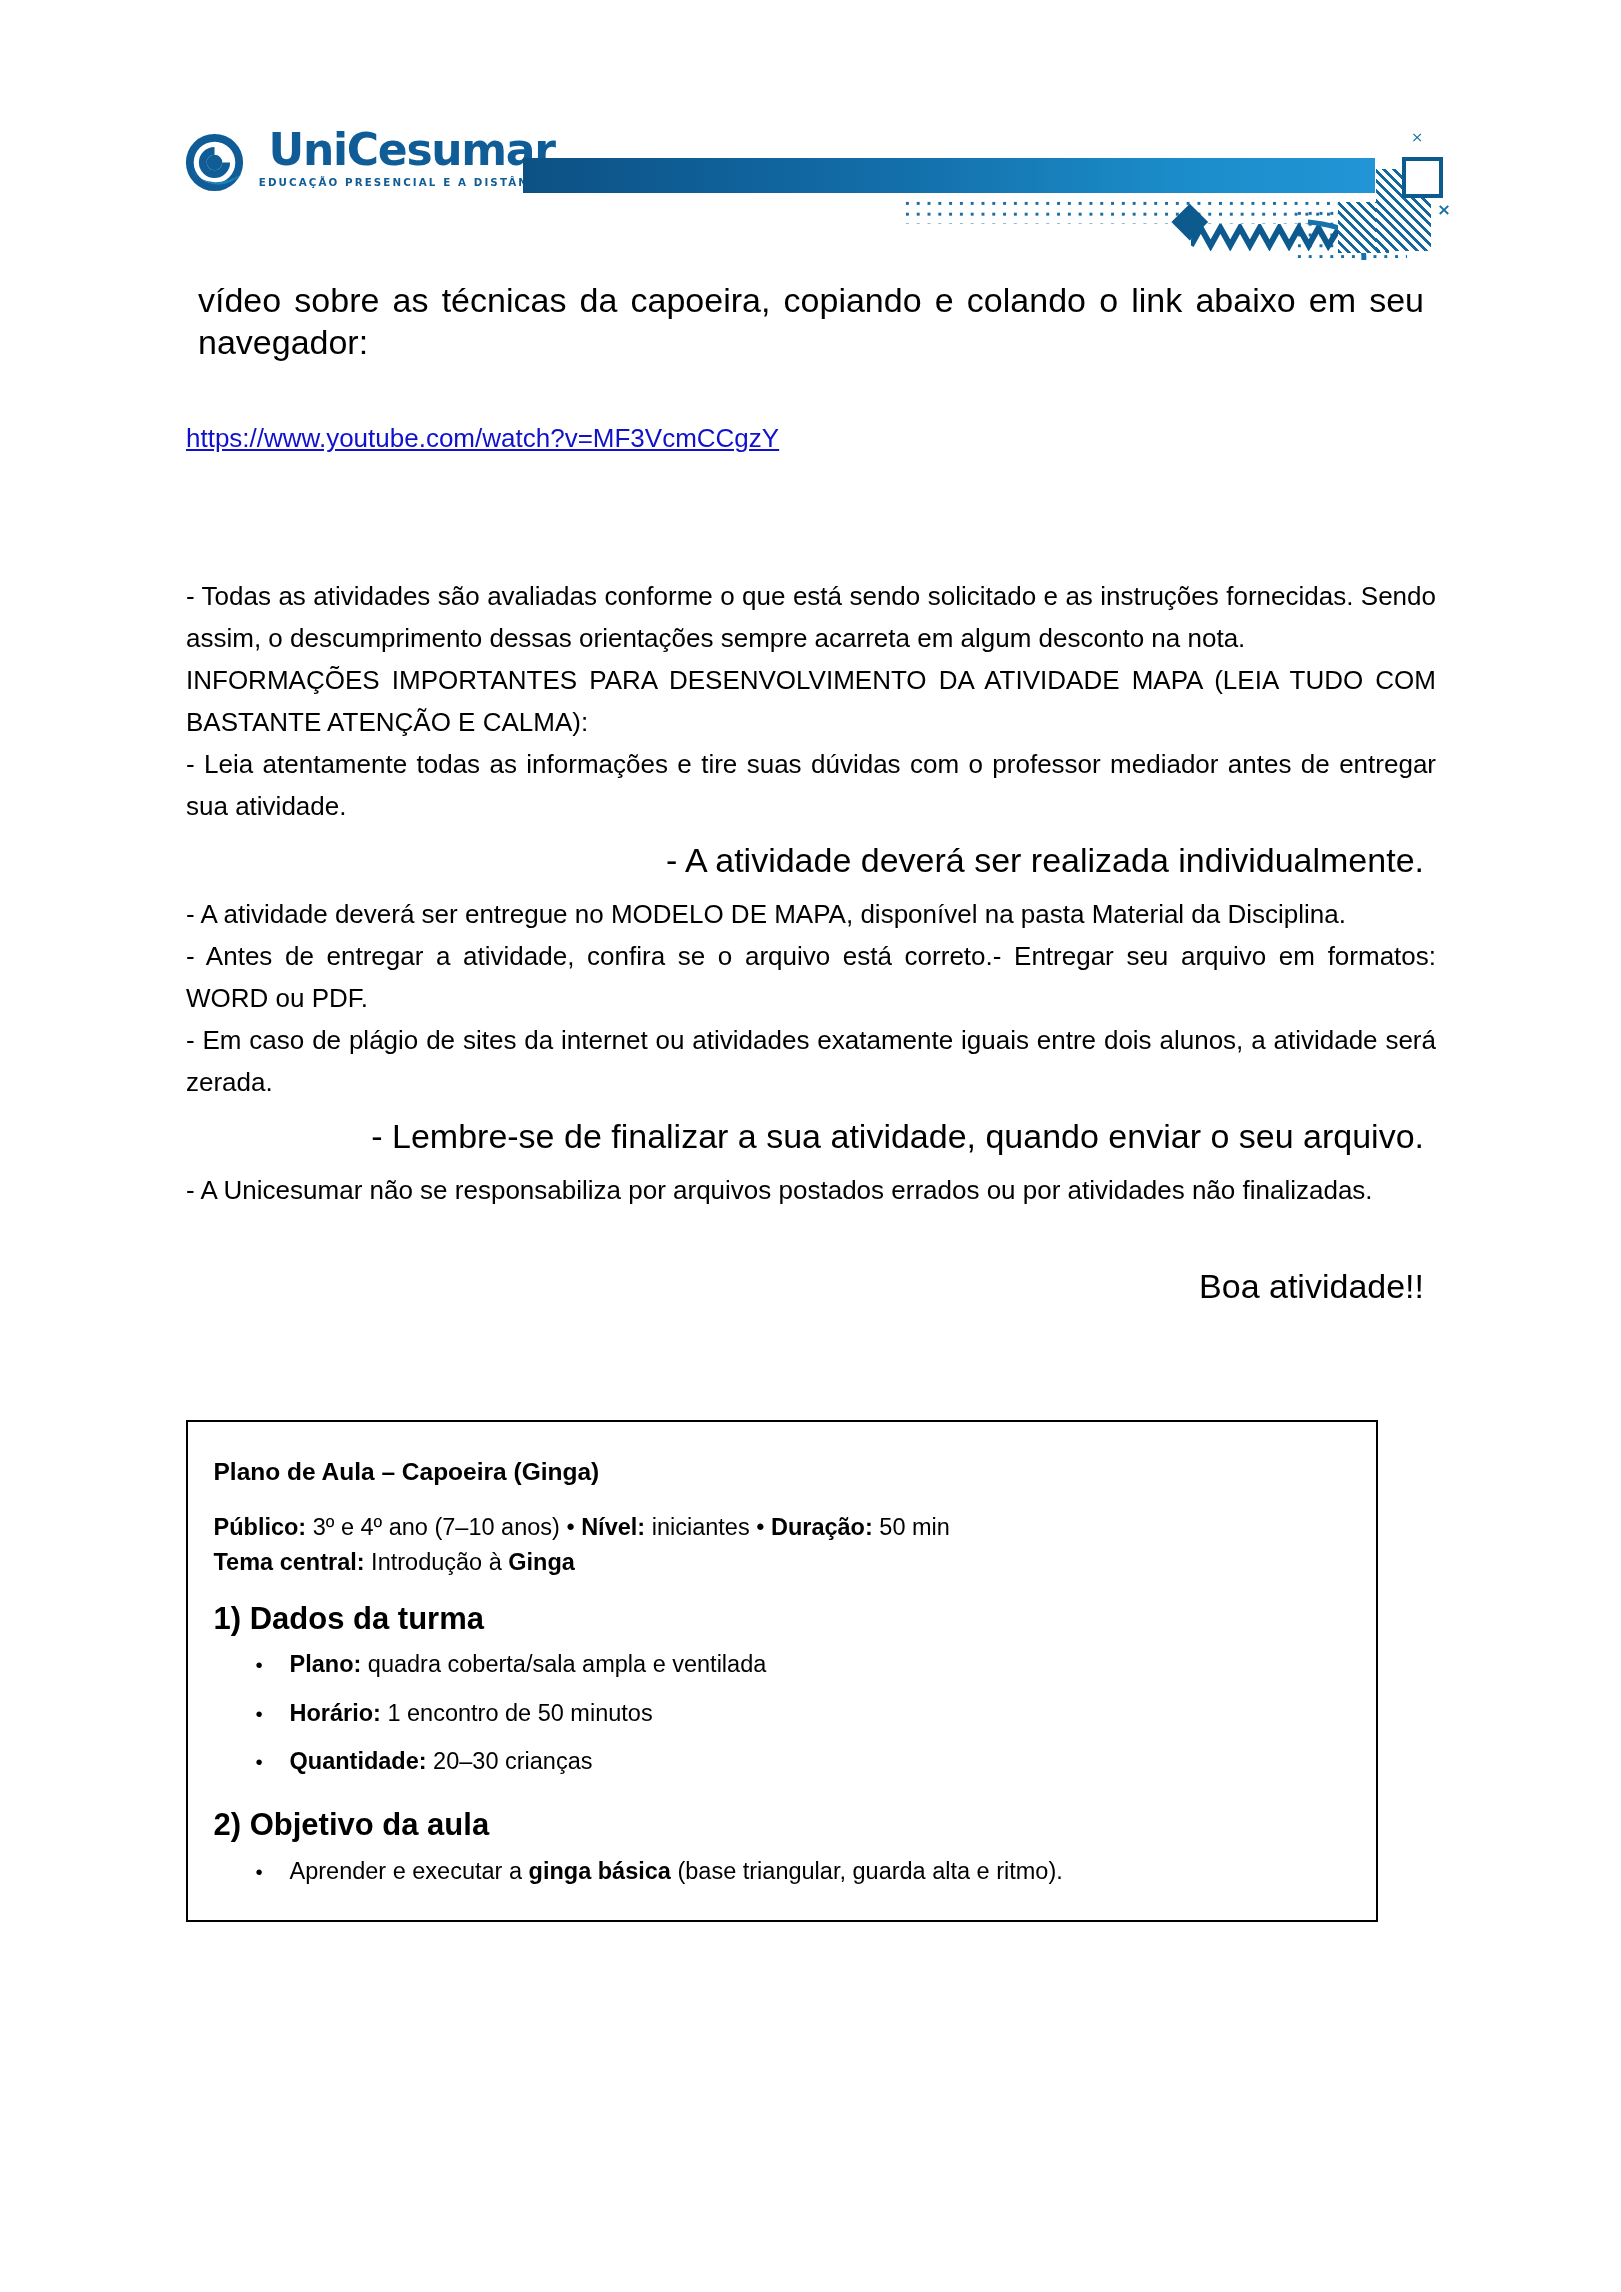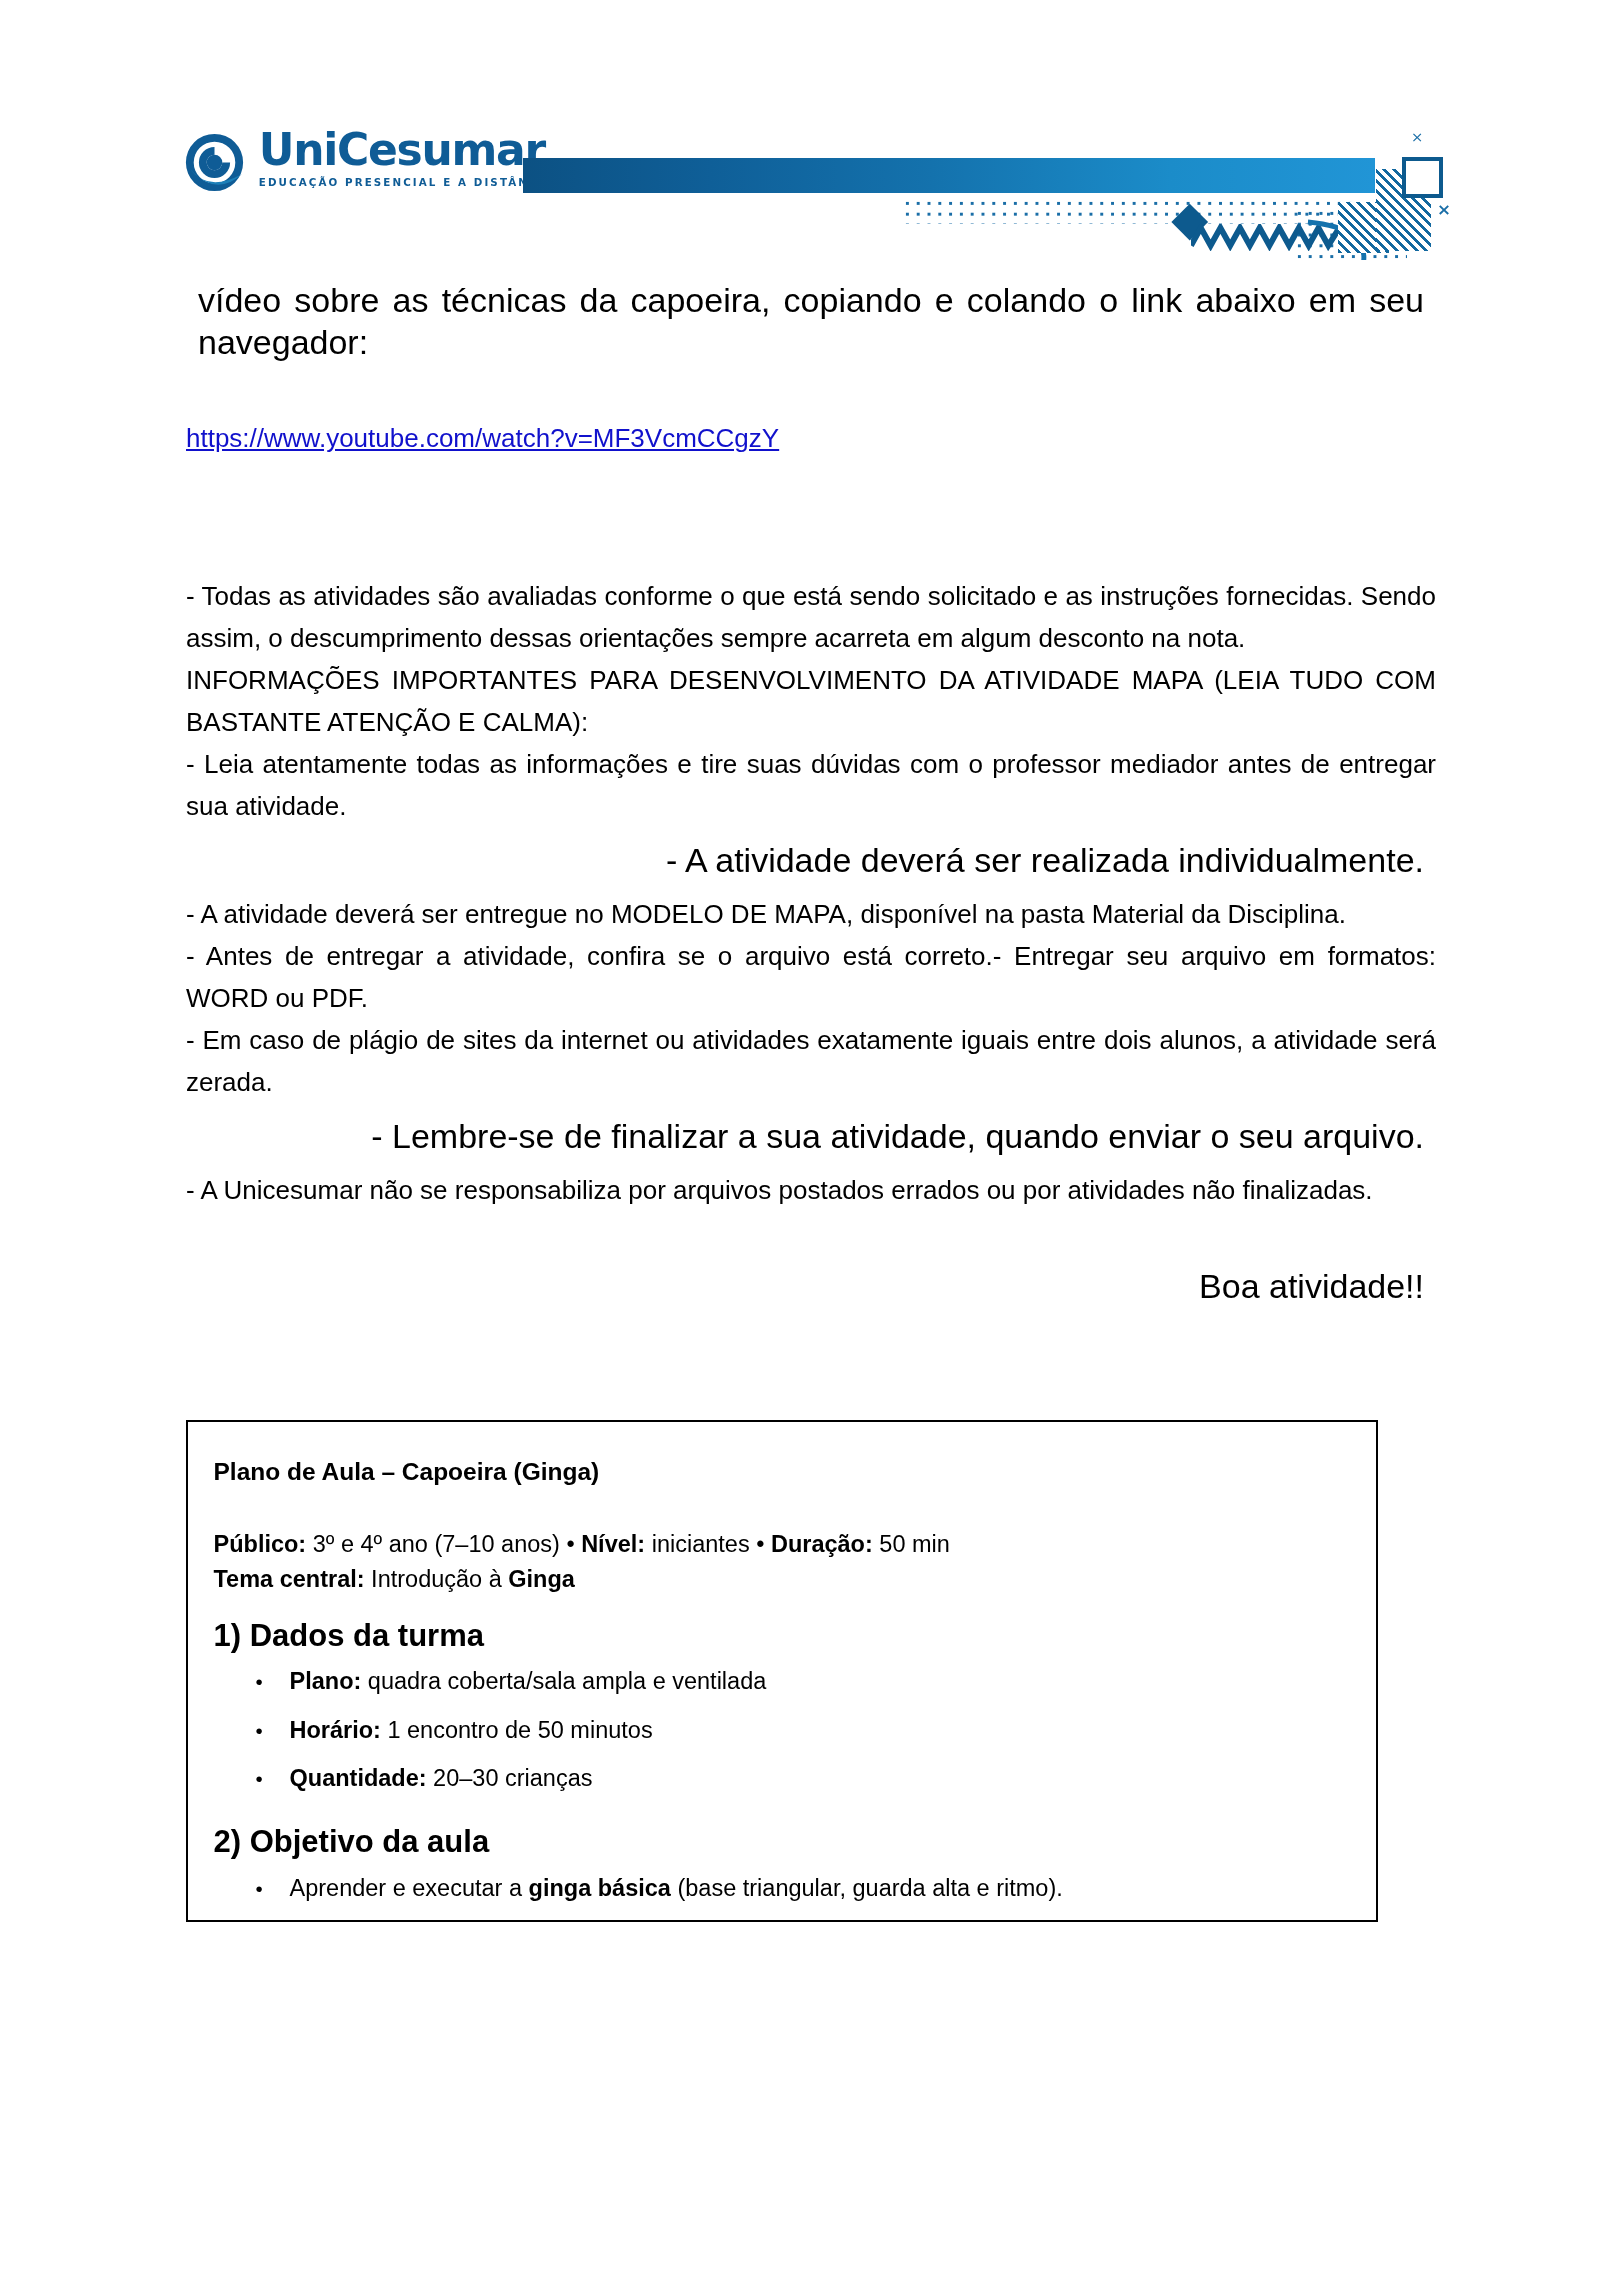--- a/index.html
+++ b/index.html
@@ -43,21 +43,21 @@
   .logo-mark {
     width: 65px;
     height: 65px;
     flex: 0 0 auto;
     margin-top: 2px;
   }
   .logo-text-wrap {
     margin-left: 11.8px;
     display: flex;
     flex-direction: column;
-    align-items: flex-start;
+    align-items: flex-end;
   }
   .logo-wordmark {
     font-family: "DejaVu Sans", sans-serif;
     font-size: 44px;
     font-weight: 700;
     letter-spacing: -1.3px;
     color: #0f5c96;
     line-height: 1;
   }
   .logo-wordmark .uni { color: #0f5c96; }
@@ -216,21 +216,21 @@
     width: 1192px;
     height: 502px;
     border: 2px solid #000000;
     box-sizing: border-box;
     padding: 33px 29px 9.8px 25.5px;
   }
   .plan-title {
     font-size: 24.5px;
     font-weight: 700;
     line-height: 33px;
-    margin: 0 0 39px 0;
+    margin: 0 0 22px 0;
   }
   .plan-line {
     font-size: 23.5px;
     line-height: 35px;
     margin: 0;
   }
   .plan-section {
     font-size: 31px;
     font-weight: 700;
     line-height: 33px;

